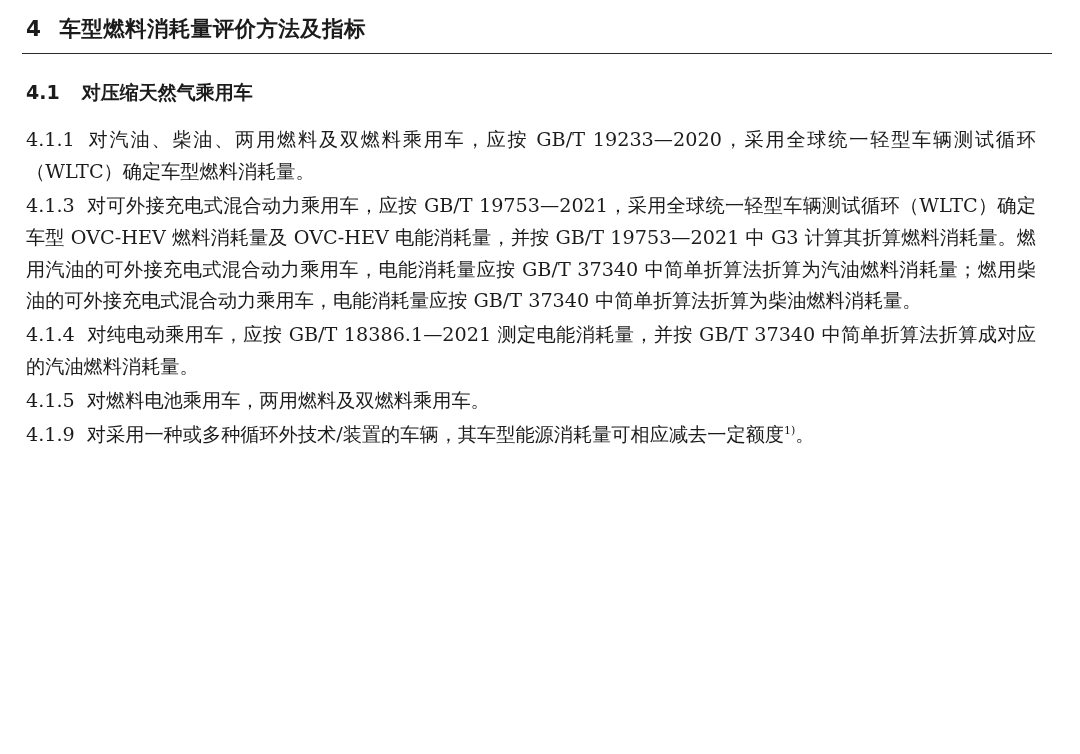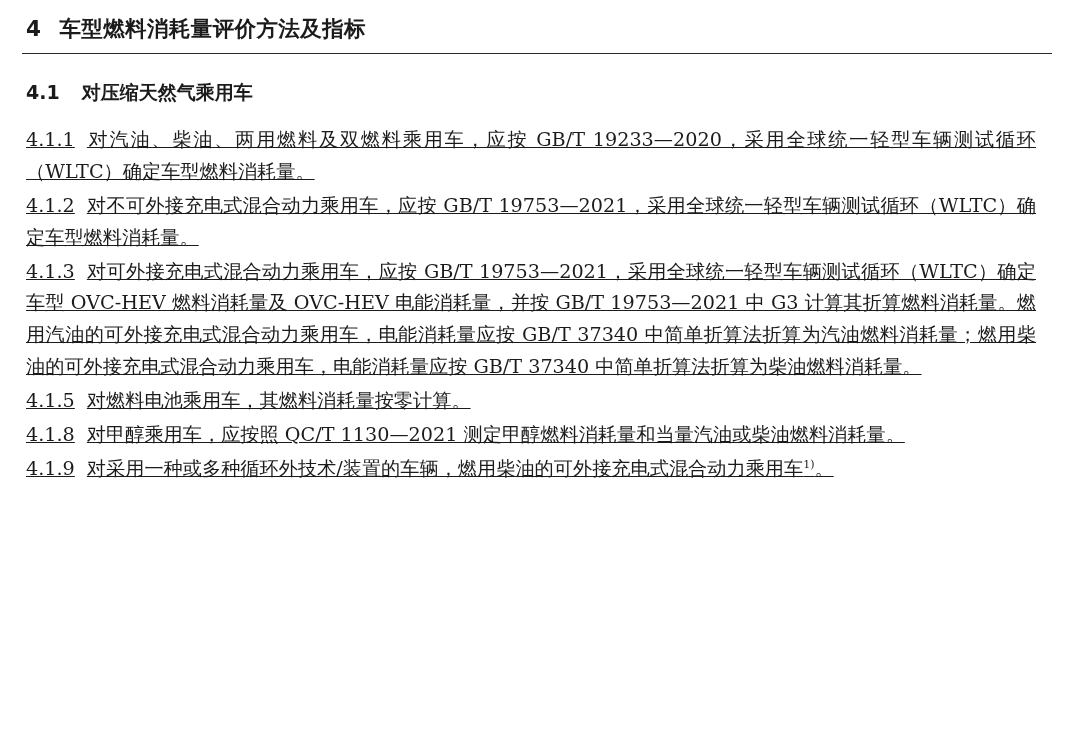--- a/index.html
+++ b/index.html
@@ -49,21 +49,20 @@
     margin-top: 18px;
   }
   .clause {
     font-size: 19.2px;
     line-height: 1.66;
     text-align: justify;
     text-justify: inter-ideograph;
     margin: 0 16px 2px 0;
     padding-left: 4px;
     text-indent: 0;
-    text-decoration: underline;
   }
   .clause .cnum {
     margin-right: 12px;
     white-space: nowrap;
   }
   .sup {
     font-size: 11px;
     vertical-align: super;
     line-height: 0;
   }
@@ -91,37 +90,34 @@
   <h2 class="h2">
     <span class="num">4.1</span><span>对压缩天然气乘用车</span>
   </h2>
 
   <div class="clauses">
 
     <p class="clause">
       <span class="cnum">4.1.1</span><span>对汽油、柴油、两用燃料及双燃料乘用车，应按 GB/T 19233—2020，采用全球统一轻型车辆测试循环（WLTC）确定车型燃料消耗量。</span>
     </p>
 
-    <p class="clause">
-      <span class="cnum">4.1.2</span><span>对不可外接充电式混合动力乘用车，应按 GB/T 19753—2021，采用全球统一轻型车辆测试循环（WLTC）确定车型燃料消耗量。</span>
-    </p>
 
     <p class="clause">
       <span class="cnum">4.1.3</span><span>对可外接充电式混合动力乘用车，应按 GB/T 19753—2021，采用全球统一轻型车辆测试循环（WLTC）确定车型 OVC-HEV 燃料消耗量及 OVC-HEV 电能消耗量，并按 GB/T 19753—2021 中 G3 计算其折算燃料消耗量。燃用汽油的可外接充电式混合动力乘用车，电能消耗量应按 GB/T 37340 中简单折算法折算为汽油燃料消耗量；燃用柴油的可外接充电式混合动力乘用车，电能消耗量应按 GB/T 37340 中简单折算法折算为柴油燃料消耗量。</span>
     </p>
 
+    <p class="clause">
+      <span class="cnum">4.1.4</span><span>对纯电动乘用车，应按 GB/T 18386.1—2021 测定电能消耗量，并按 GB/T 37340 中简单折算法折算成对应的汽油燃料消耗量。</span>
+    </p>
 
     <p class="clause">
-      <span class="cnum">4.1.5</span><span>对燃料电池乘用车，其燃料消耗量按零计算。</span>
+      <span class="cnum">4.1.5</span><span>对燃料电池乘用车，两用燃料及双燃料乘用车。</span>
     </p>
 
 
 
-    <p class="clause">
-      <span class="cnum">4.1.8</span><span>对甲醇乘用车，应按照 QC/T 1130—2021 测定甲醇燃料消耗量和当量汽油或柴油燃料消耗量。</span>
-    </p>
 
     <p class="clause">
-      <span class="cnum">4.1.9</span><span>对采用一种或多种循环外技术/装置的车辆，燃用柴油的可外接充电式混合动力乘用车</span><span class="sup">1)</span><span>。</span>
+      <span class="cnum">4.1.9</span><span>对采用一种或多种循环外技术/装置的车辆，其车型能源消耗量可相应减去一定额度</span><span class="sup">1)</span><span>。</span>
     </p>
 
   </div>
 </div>
 
 </body></html>

